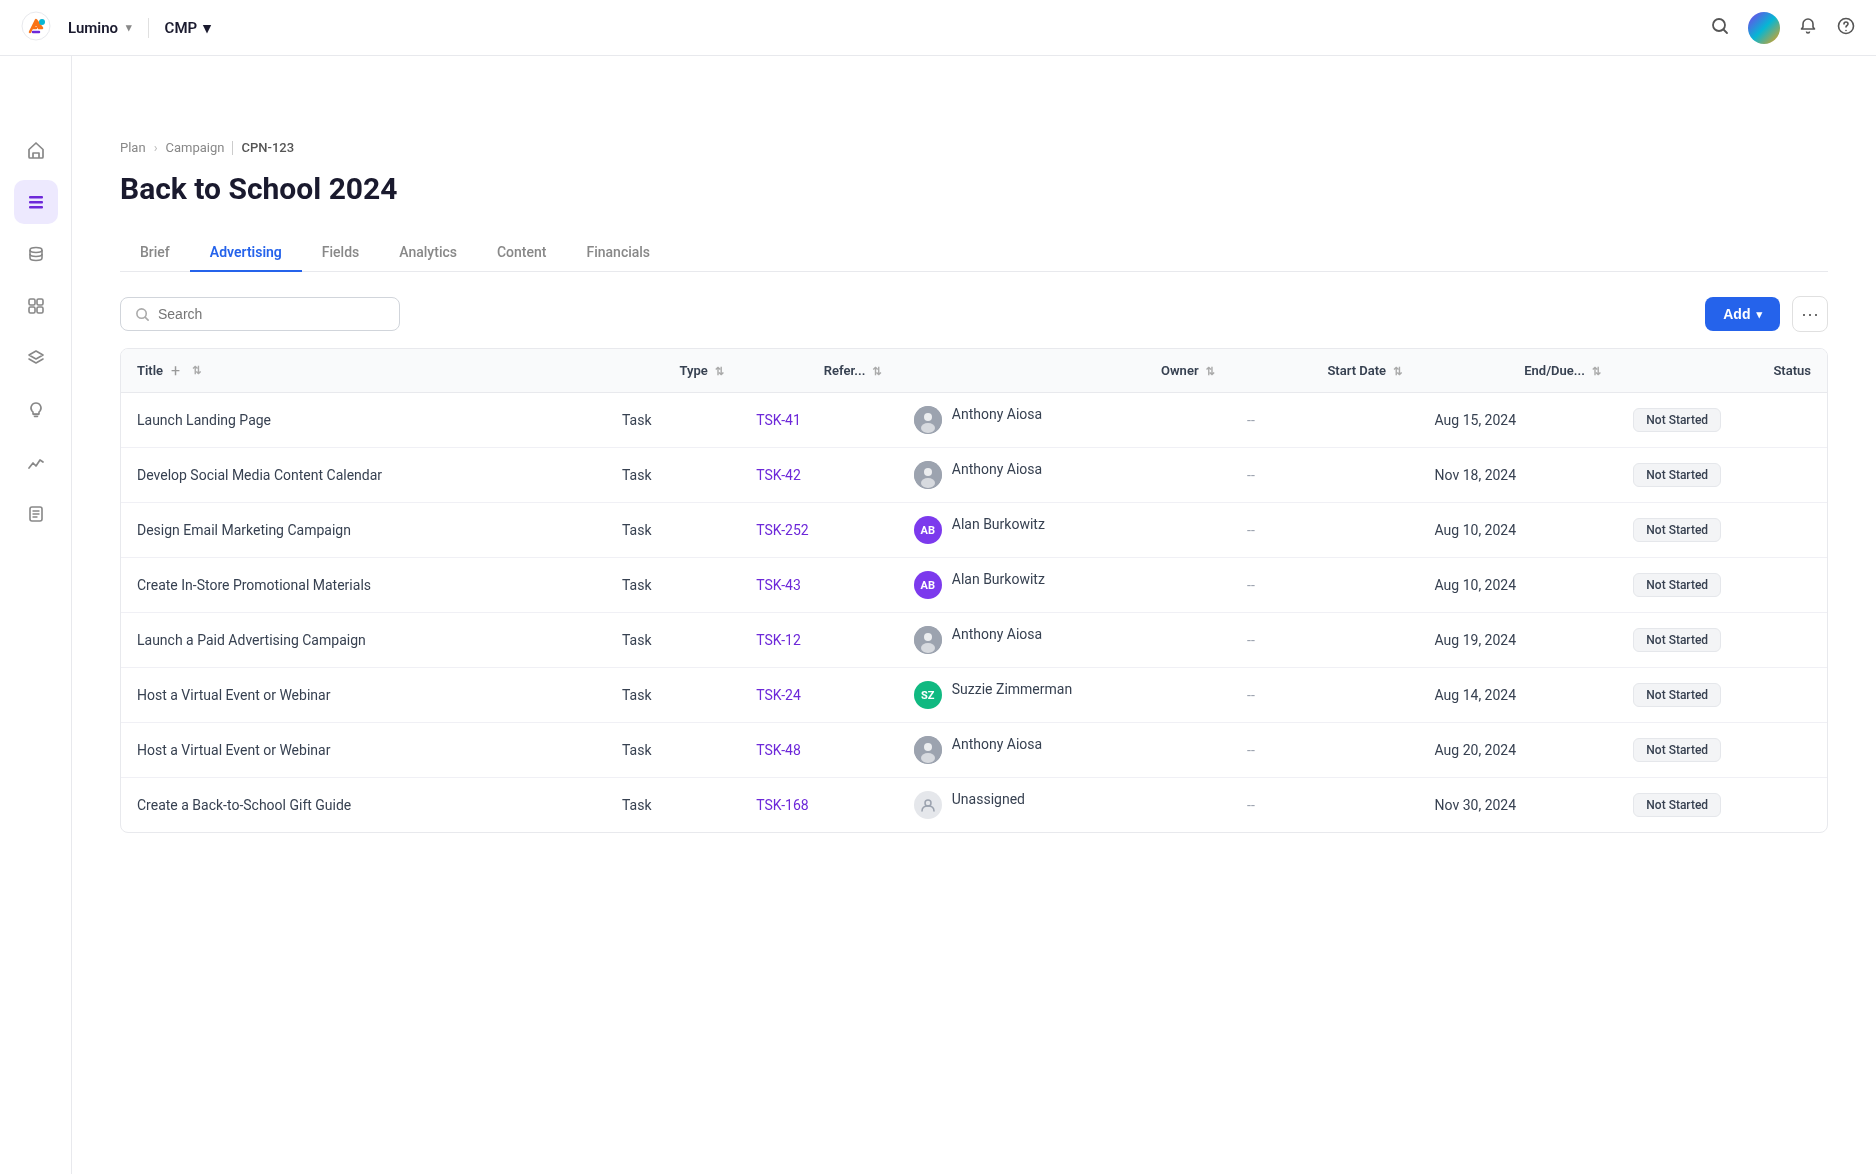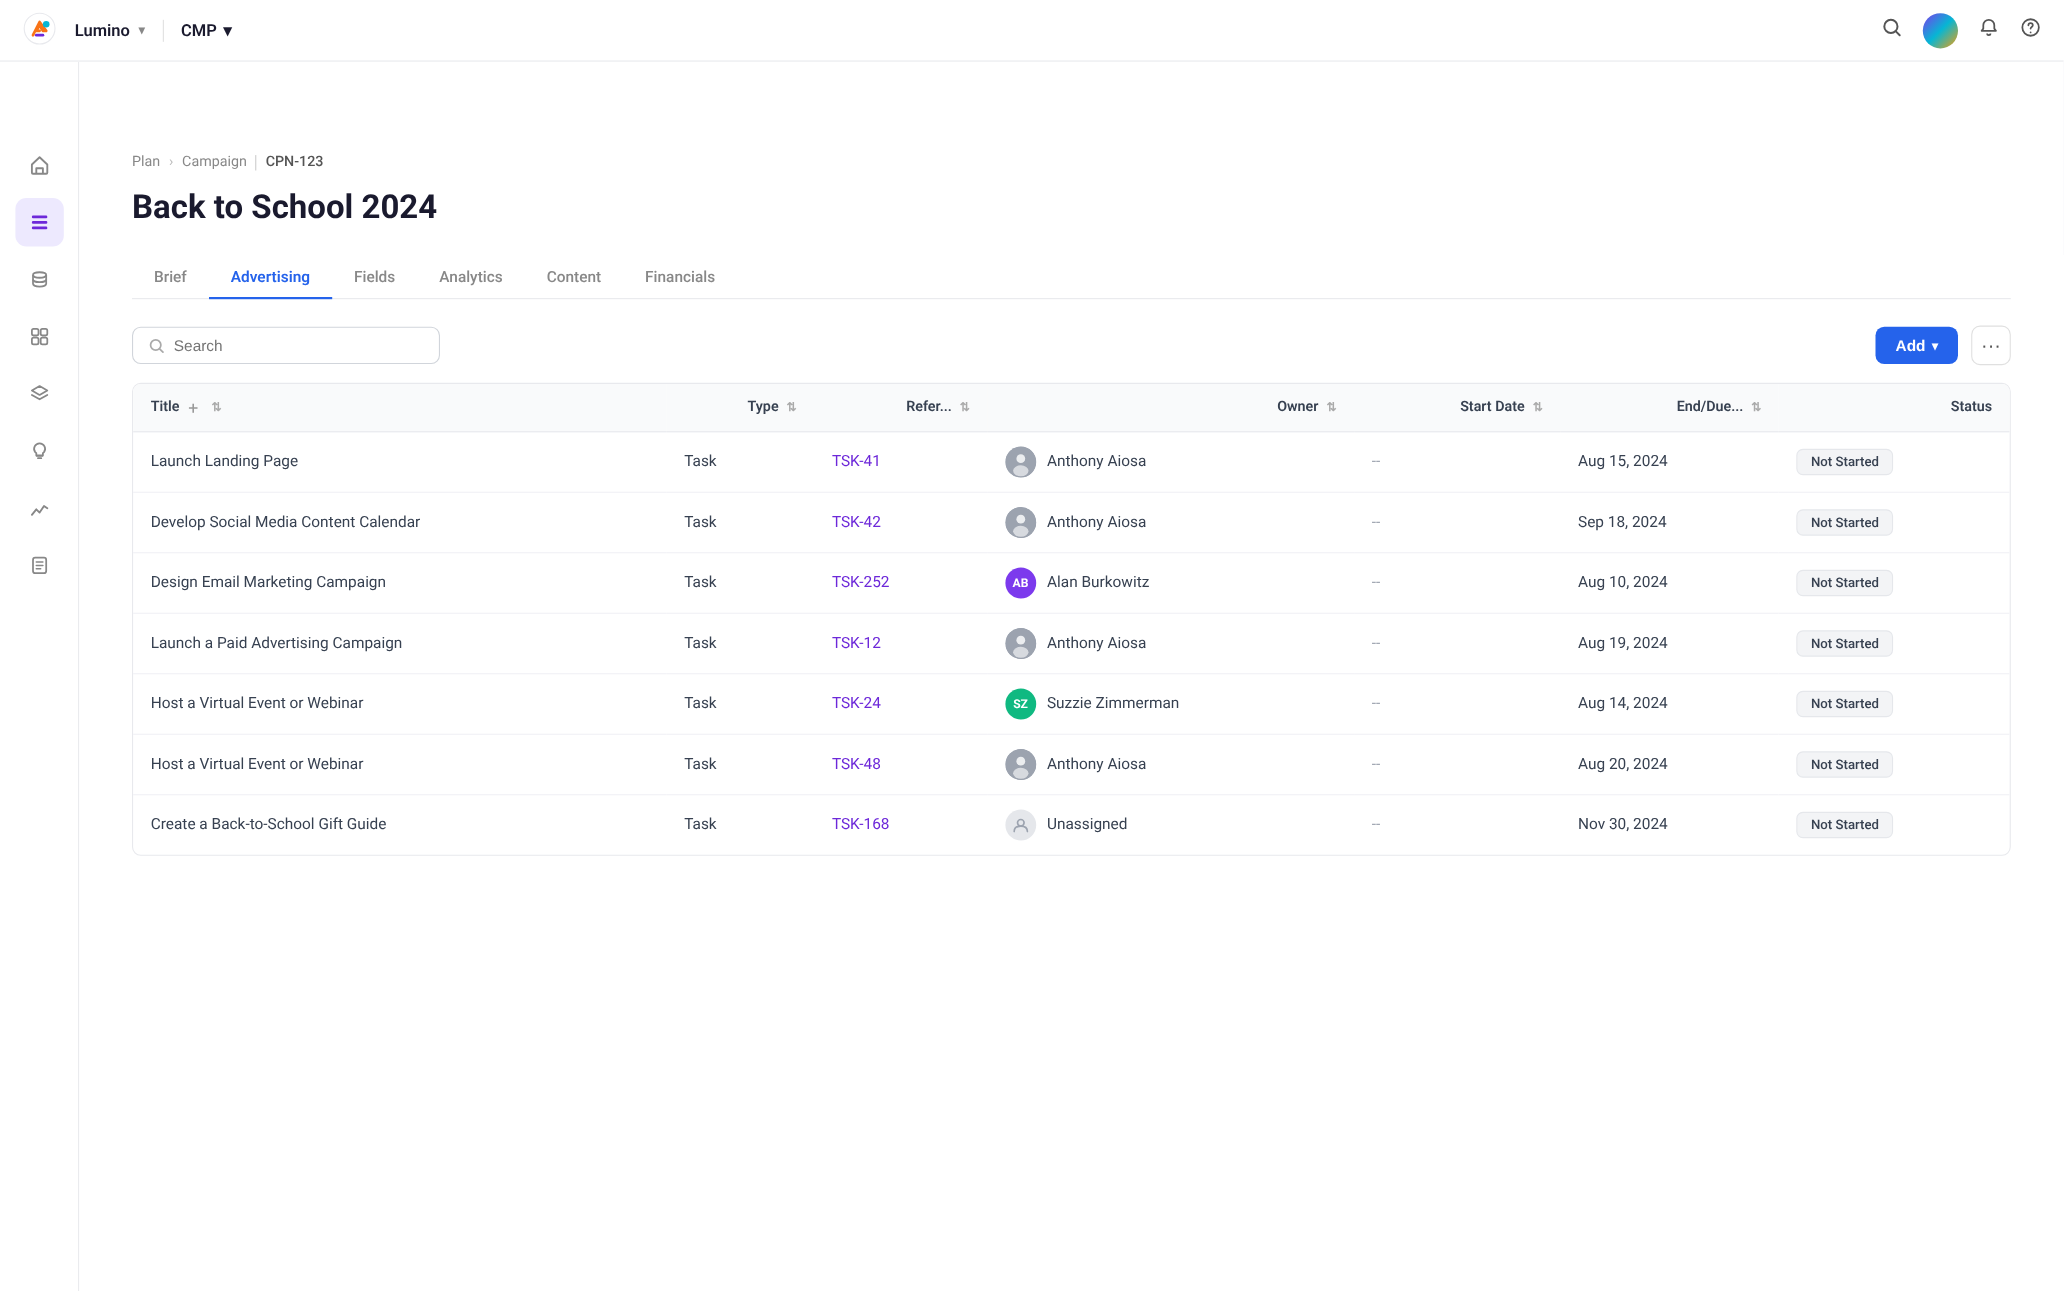--- a/index.html
+++ b/index.html
@@ -108,21 +108,21 @@
       padding: 12px 16px; text-align: right; font-size: 13px; font-weight: 600;
       color: #374151; border-bottom: 1px solid #e8e9ed; white-space: nowrap;
     }
     th .sort-icon { display: inline-block; margin-left: 4px; color: #aaa; font-size: 11px; }
     .th-title { display: flex; align-items: center; gap: 8px; }
     .th-add { color: #999; cursor: pointer; font-size: 16px; font-weight: 400; }
     tbody tr { border-bottom: 1px solid #f0f0f5; transition: background 0.1s; }
     tbody tr:last-child { border-bottom: none; }
     td { padding: 13px 16px; font-size: 14px; color: #374151; vertical-align: middle; }
 
-    .owner-cell { display: flex; align-items: center; gap: 10px; }
+    .owner-cell { display: flex; gap: 10px; }
     .owner-avatar {
       width: 28px; height: 28px; border-radius: 50%; overflow: hidden;
       display: flex; align-items: center; justify-content: center;
       font-size: 11px; font-weight: 700; color: #fff; flex-shrink: 0;
     }
     .avatar-gray { background: #9ca3af; }
     .avatar-purple { background: #7c3aed; }
     .avatar-green { background: #10b981; }
     .avatar-unassigned { background: #e5e7eb; color: #9ca3af; }
 
@@ -342,29 +342,47 @@
                       <svg width="28" height="28" viewBox="0 0 28 28" fill="none">
                         <circle cx="14" cy="14" r="14" fill="#9ca3af"></circle>
                         <circle cx="14" cy="11" r="4" fill="white" opacity="0.8"></circle>
                         <ellipse cx="14" cy="22" rx="7" ry="5" fill="white" opacity="0.6"></ellipse>
                       </svg>
                     </div>
           <span>Anthony Aiosa</span>
         </div>
       </td>
       <td class="dash-cell">--</td>
-      <td>Sep 18, 2024</td>
+      <td>Nov 18, 2024</td>
       <td>
         <span class="status-badge">Not Started</span>
       </td>
     </tr>
               <tr>
       <td style="font-weight:400">Design Email Marketing Campaign</td>
       <td>Task</td>
       <td style="color:#6d28d9">TSK-252</td>
+      <td>
+        <div class="owner-cell">
+          <div class="owner-avatar avatar-purple">
+                      <span style="font-size:11px;font-weight:700;color:white">AB</span>
+                    </div>
+          <span>Alan Burkowitz</span>
+        </div>
+      </td>
+      <td class="dash-cell">--</td>
+      <td>Aug 10, 2024</td>
+      <td>
+        <span class="status-badge">Not Started</span>
+      </td>
+    </tr>
+              <tr>
+      <td style="font-weight:400">Create In-Store Promotional Materials</td>
+      <td>Task</td>
+      <td style="color:#6d28d9">TSK-43</td>
       <td>
         <div class="owner-cell">
           <div class="owner-avatar avatar-purple">
                       <span style="font-size:11px;font-weight:700;color:white">AB</span>
                     </div>
           <span>Alan Burkowitz</span>
         </div>
       </td>
       <td class="dash-cell">--</td>
       <td>Aug 10, 2024</td>

